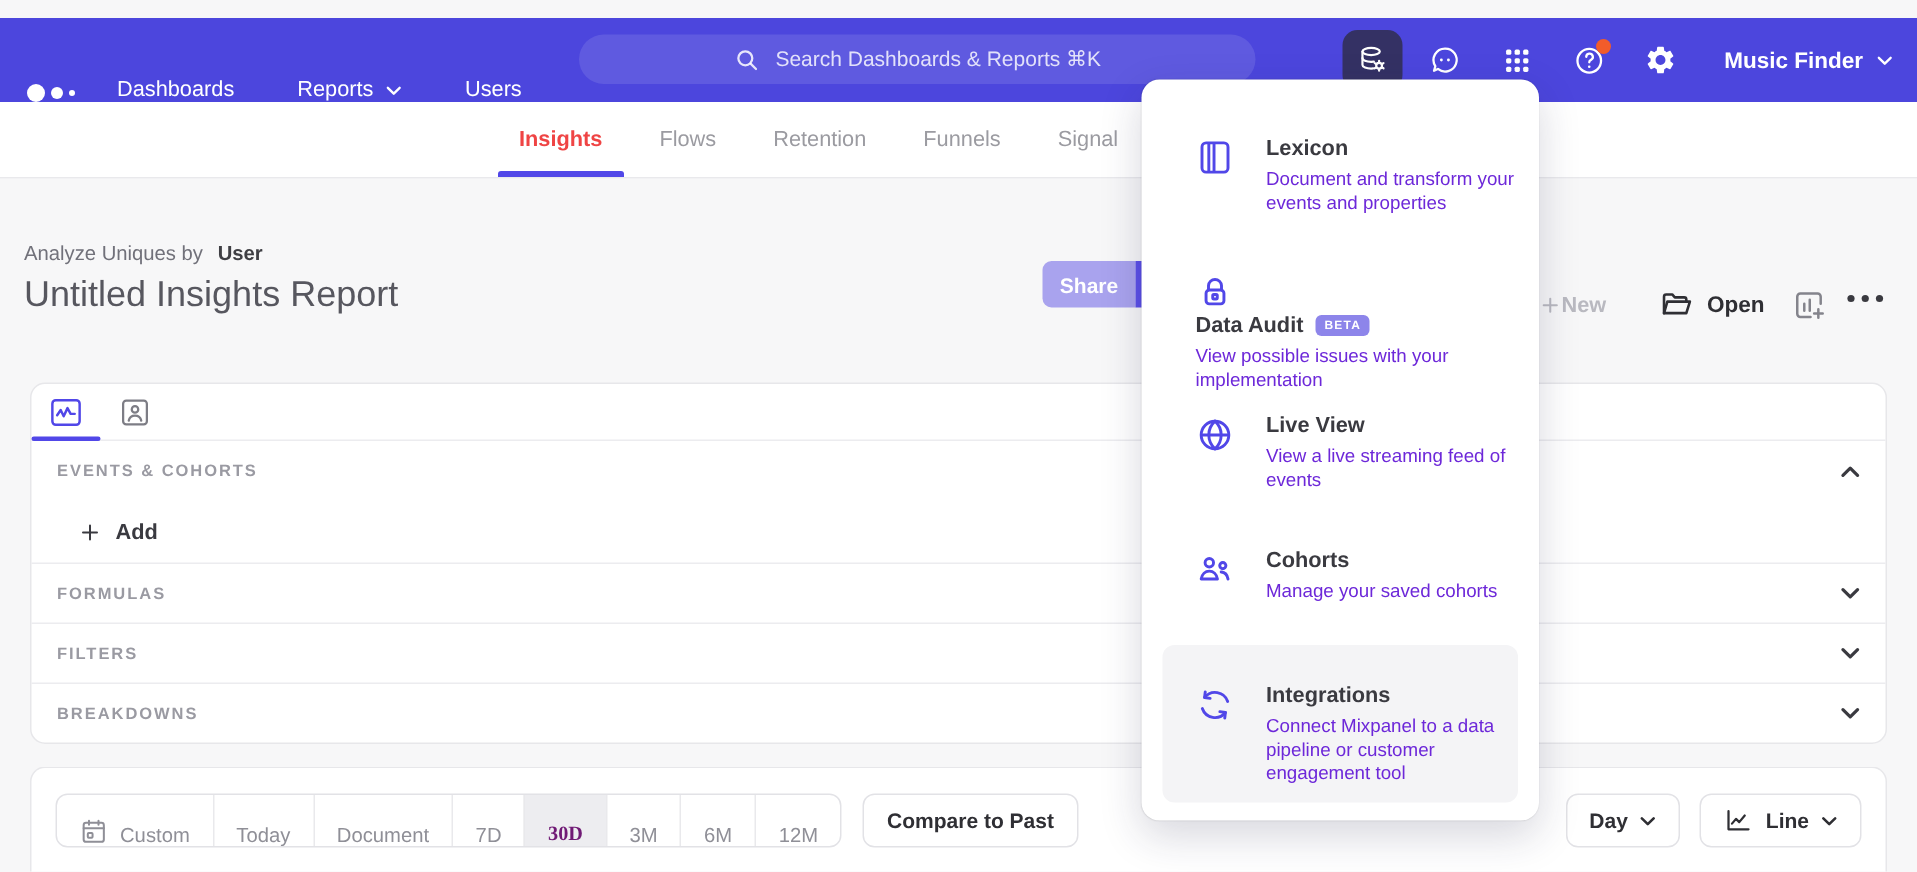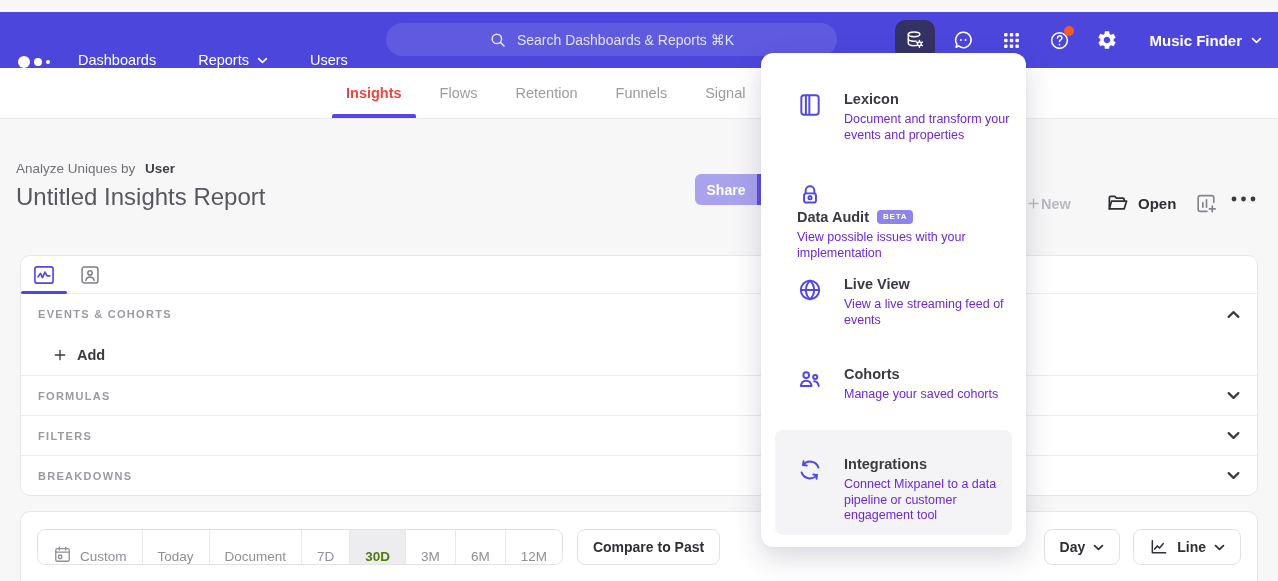--- a/index.html
+++ b/index.html
@@ -129,21 +129,21 @@
   .seg {
     display:flex; height:36px; border:1px solid #e2e2e6; border-radius:8px;
     overflow:hidden; background:#fff;
   }
   .seg-cell {
     display:flex; align-items:flex-end; gap:8px; padding:0 15px;
     font-size:13.5px; color:#8f8f97; border-left:1px solid #e9e9ec;
     background:none; border-top:none; border-bottom:none; border-right:none; cursor:pointer;
   }
   .seg-cell:first-child { border-left:none; }
-  .seg-cell.active { background:#ededf0; color:#4d7c0f; font-weight:700; }
+  .seg-cell.active { background:#ededf0; color:#701a75; font-weight:700;font-family:Liberation Serif, serif; }
   .btn {
     height:36px; border:1px solid #e2e2e6; border-radius:8px; background:#fff;
     display:flex; align-items:center; gap:8px; padding:0 15px;
     font-size:14px; font-weight:700; color:#2f2f34; cursor:pointer;
   }
   .compare-btn { margin-left:14px; }
   .controls { margin-left:auto; display:flex; gap:13px; }
 
   
   .popover {

